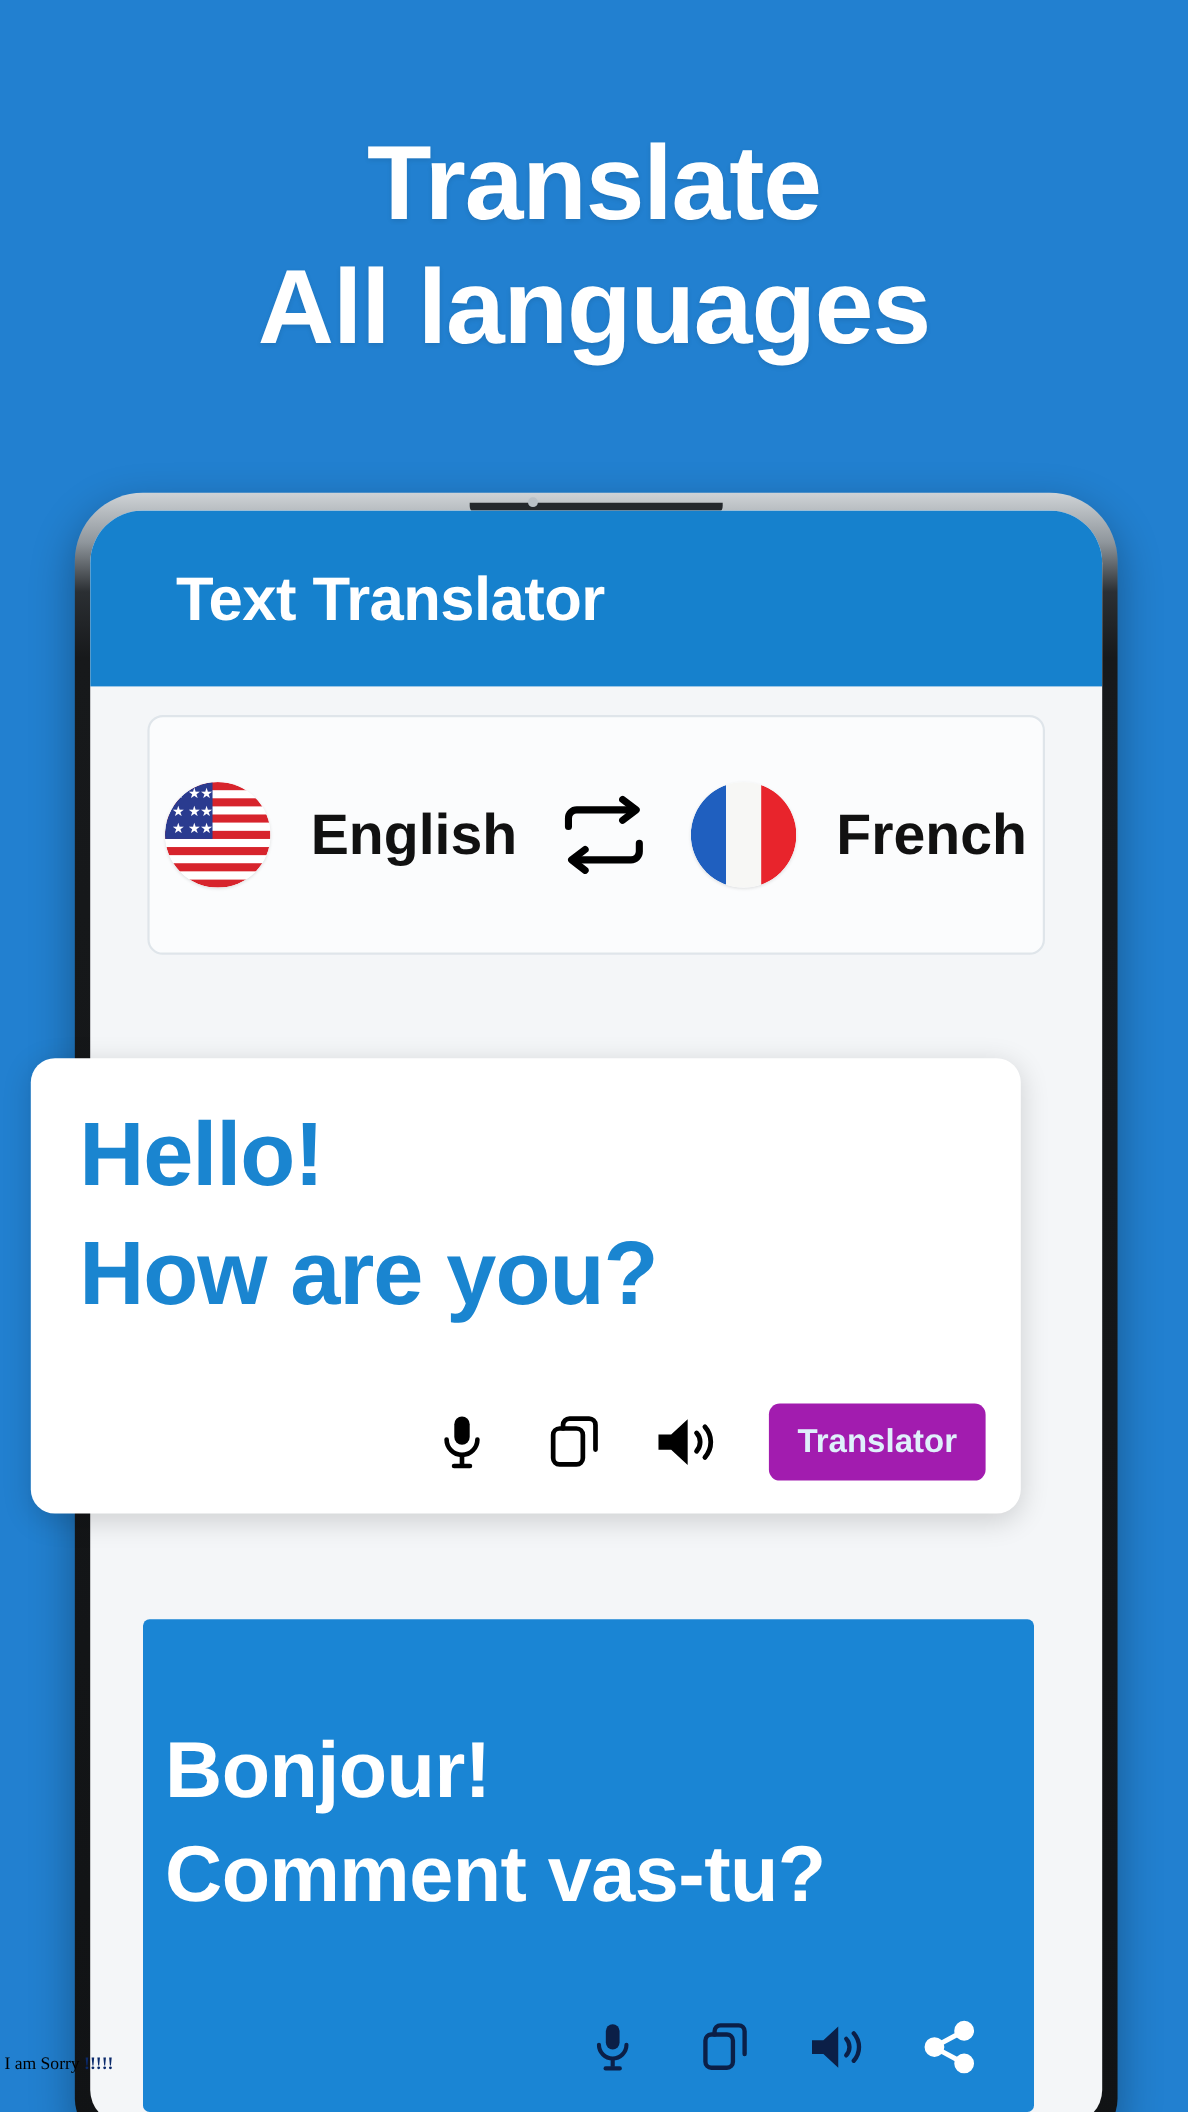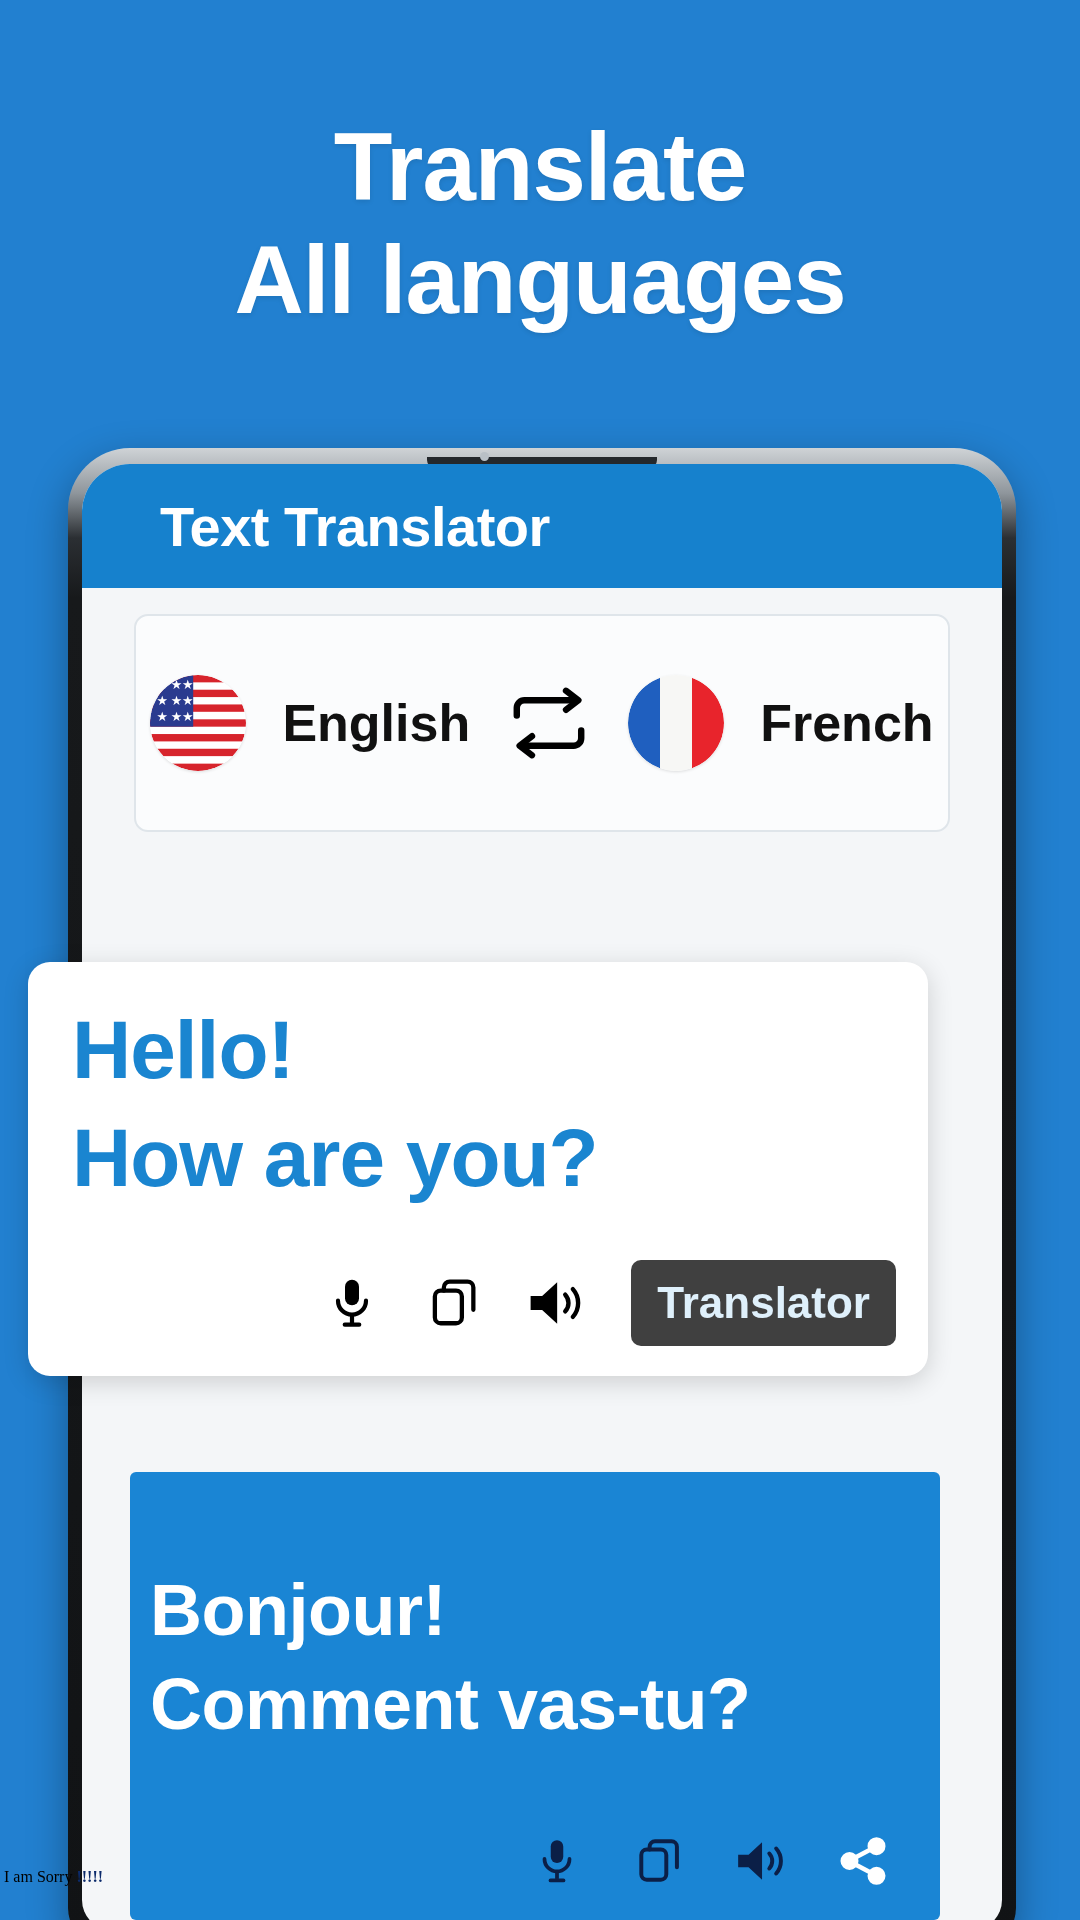--- a/index.html
+++ b/index.html
@@ -76,21 +76,21 @@
     position: relative;
     width: 100%;
     height: 1466px;
     border-radius: 48px 48px 30px 30px;
     background: #f4f6f8;
     overflow: hidden;
   }
 
   
   .appbar {
-    height: 124px;
+    height: 160px;
     background: #1681cd;
     display: flex;
     align-items: center;
     padding-left: 78px;
     box-sizing: border-box;
   }
   .appbar-title {
     color: #ffffff;
     font-size: 56px;
     font-weight: bold;
@@ -162,23 +162,23 @@
   }
   .icon-btn {
     width: 62px;
     height: 62px;
     display: flex;
     align-items: center;
     justify-content: center;
     flex: none;
   }
   .translator-btn {
-    background: #404040;
+    background: #a21caf;
     color: #dff0fb;
-    font-size: 44px;
+    font-size: 30px;
     font-weight: bold;
     border: none;
     border-radius: 10px;
     padding: 18px 26px;
     margin-left: 4px;
     font-family: "Liberation Sans", sans-serif;
     cursor: pointer;
   }
 
   

